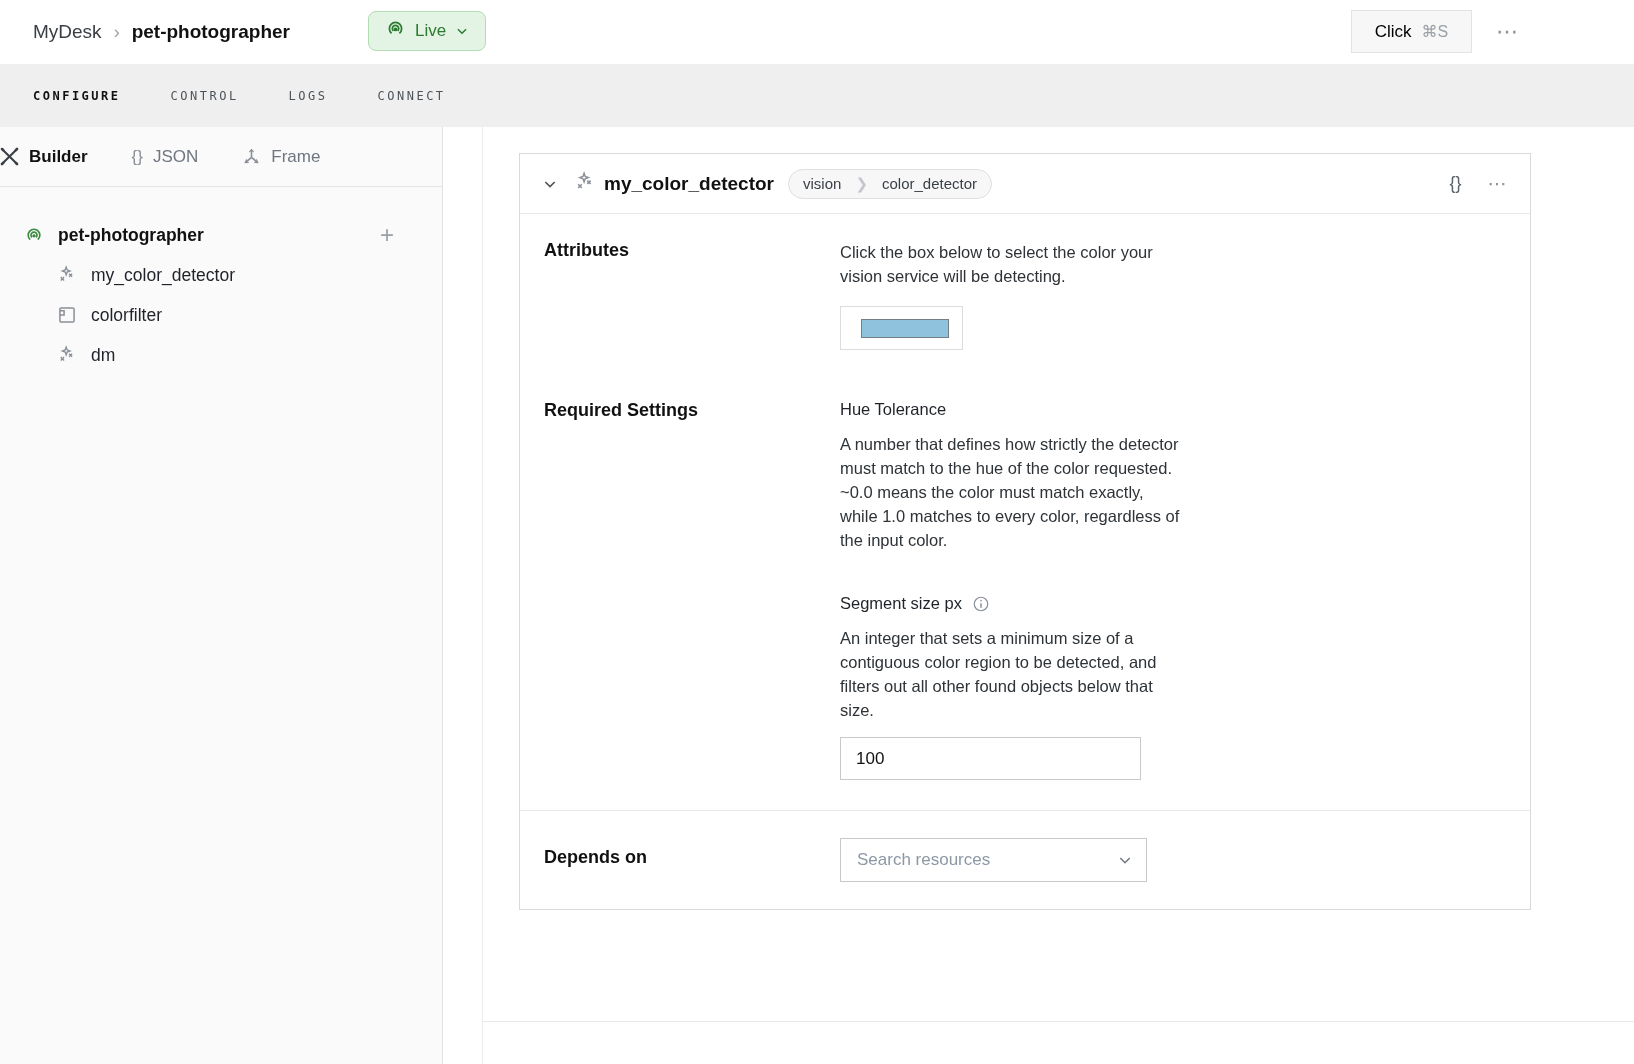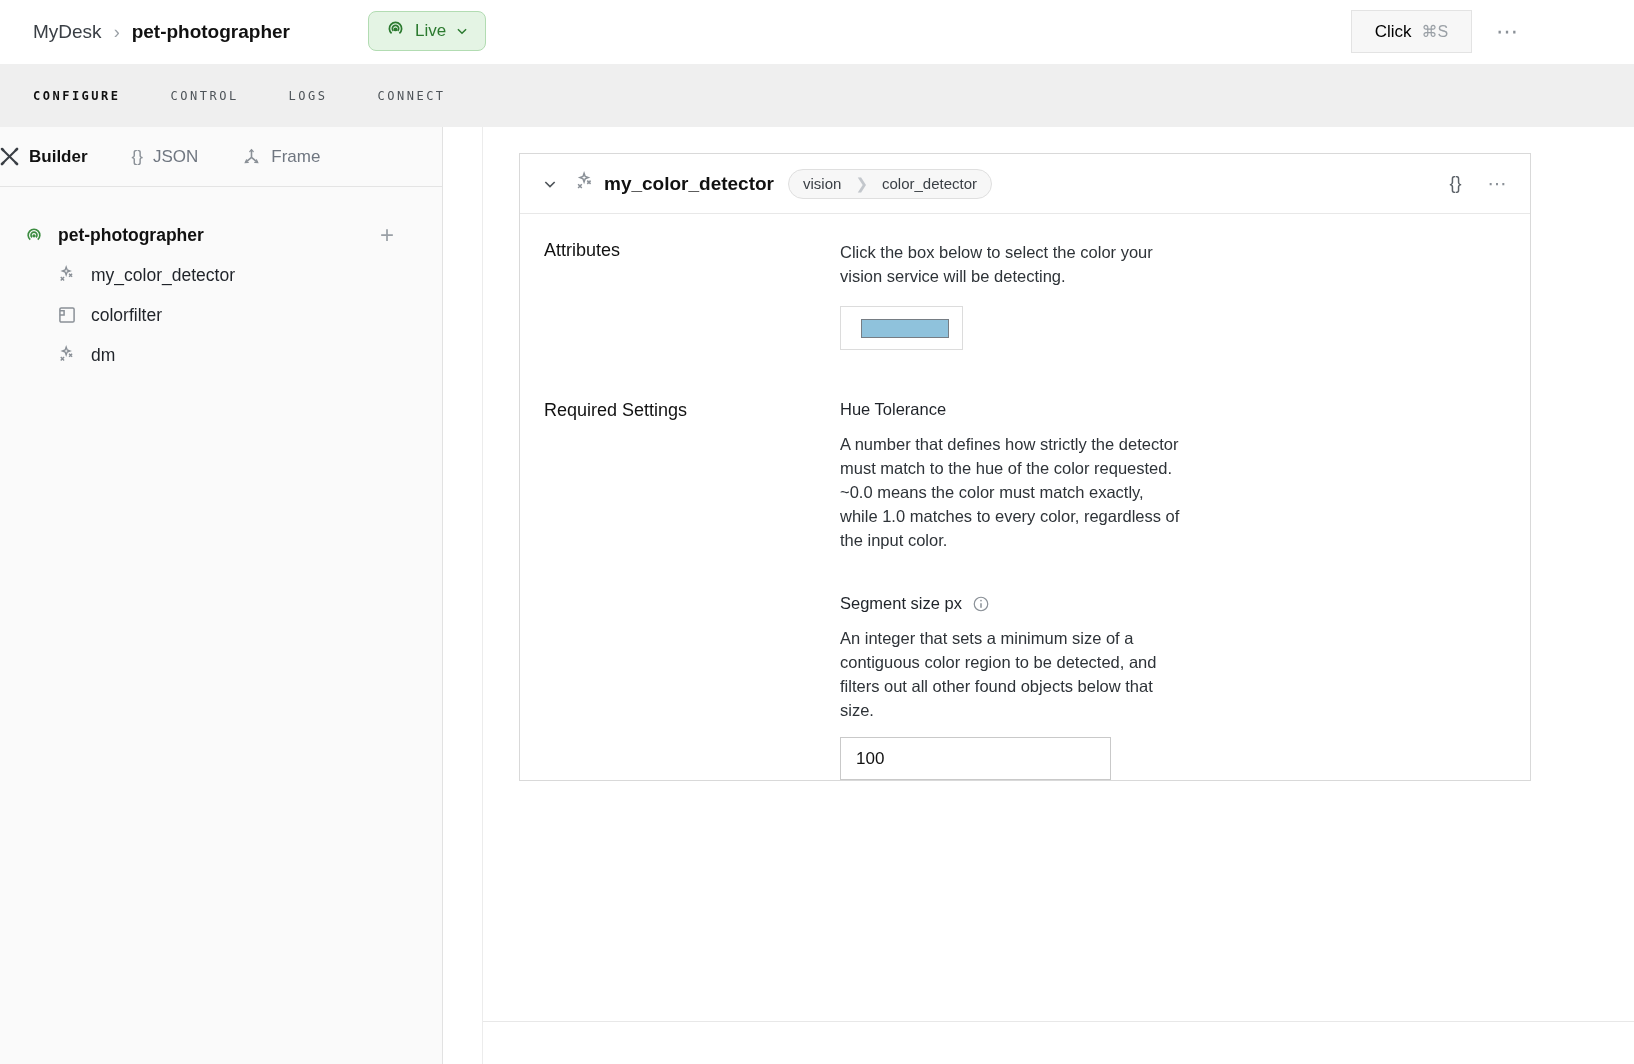--- a/index.html
+++ b/index.html
@@ -61,21 +61,21 @@
   .card-title { font-size:19px; font-weight:700; color:#111; margin-right:14px; }
   .type-pill { display:flex; align-items:center; height:30px; background:#f7f7f7;
                border:1px solid #dfdfdf; border-radius:15px; overflow:hidden; font-size:15px; color:#3a3f45; }
   .type-pill .seg { padding:0 14px; display:flex; align-items:center; height:100%; }
   .type-pill .pill-sep { color:#c3c7cc; font-size:15px; transform:translateY(-0.5px); }
   .header-actions { margin-left:auto; display:flex; align-items:center; gap:26px; }
   .icon-btn { color:#5b6167; font-size:18px; cursor:pointer; }
   .icon-btn.more { color:#8a9097; letter-spacing:1.5px; font-size:19px; }
 
   .section { display:flex; padding:0 24px; }
-  .section .label-col { width:296px; flex:none; font-size:18px; font-weight:400; color:#111; }
+  .section .label-col { width:296px; flex:none; font-size:18px; font-weight:700; color:#111; }
   .section .content-col { width:345px; }
 
   .sec-attributes { padding-top:26px; }
   .desc { font-size:16.5px; color:#2e3338; line-height:24px; }
   .swatch-btn { margin-top:18px; width:123px; height:44px; background:#fff;
                 border:1px solid #dcdcdc; display:flex; align-items:center; padding-left:20px; cursor:pointer; }
   .swatch { width:88px; height:19px; border:1px solid #767d84; }
 
   .sec-required { padding-top:50px; }
   .field-label { font-size:16.5px; color:#1f2329; display:flex; align-items:center; gap:10px; }
@@ -90,21 +90,21 @@
   .slider-track { position:absolute; left:0; right:0; top:12px; height:5px; background:#d9d9d9; border-radius:3px; }
   .slider-thumb { position:absolute; left:16px; top:0; width:30px; height:30px; border-radius:50%;
                   background:#f4f4f4; border:1px solid #e0e0e0; box-shadow:0 1px 2px rgba(0,0,0,0.08); cursor:grab; }
   .ticks { position:relative; margin-top:9px; margin-left:12px; height:9px; }
   .ticks::before { content:""; position:absolute; left:0; top:0; right:0; height:9px;
     background:repeating-linear-gradient(to right, #c6c6c6 0 2px, transparent 2px 19.6px); }
   .ticks::after { content:""; position:absolute; left:9.8px; top:0; right:0; height:6px;
     background:repeating-linear-gradient(to right, #c6c6c6 0 2px, transparent 2px 19.6px); }
 
   .seg-block { margin-top:42px; }
-  .seg-input { margin-top:15px; width:271px; height:43px; border:1px solid #c9c9c9; background:#fff;
+  .seg-input { margin-top:15px; width:301px; height:43px; border:1px solid #c9c9c9; background:#fff;
                padding-left:15px; font-size:17px; font-family:"Liberation Sans", sans-serif; color:#111; }
 
   .sec-depends { margin-top:30px; border-top:1px solid #e8e8e8; padding-top:27px; padding-bottom:27px;
                  align-items:flex-start; }
   .sec-depends .label-col { padding-top:9px; }
   .depends-select { position:relative; width:307px; }
   .depends-input { width:307px; height:44px; border:1px solid #c9c9c9; background:#fff;
                    padding:0 40px 0 16px; font-size:17px; font-family:"Liberation Sans", sans-serif; color:#111; }
   .depends-input::placeholder { color:#8c98a4; }
   .select-chevron { position:absolute; right:14px; top:14px; pointer-events:none; }
@@ -275,14 +275,27 @@
             </svg>
           </span>
         </div>
         <p class="desc field-desc">An integer that sets a minimum size of a contiguous color region to be detected, and filters out all other found objects below that size.</p>
         <input class="seg-input" type="text" value="100" style="">
       </div>
 
     </div>
   </div>
 
+  <div class="section sec-depends">
+    <div class="label-col">Depends on</div>
+    <div class="content-col">
+      <div class="depends-select">
+        <input class="depends-input" type="text" placeholder="Search resources" style="">
+        <span class="select-chevron">
+          <svg width="16" height="16" viewBox="0 0 24 24" fill="none" stroke="#6f7680" stroke-width="2.2">
+              <polyline points="5,9 12,16 19,9"></polyline>
+            </svg>
+        </span>
+      </div>
+    </div>
+  </div>
 
 </div>
 
 </body></html>

